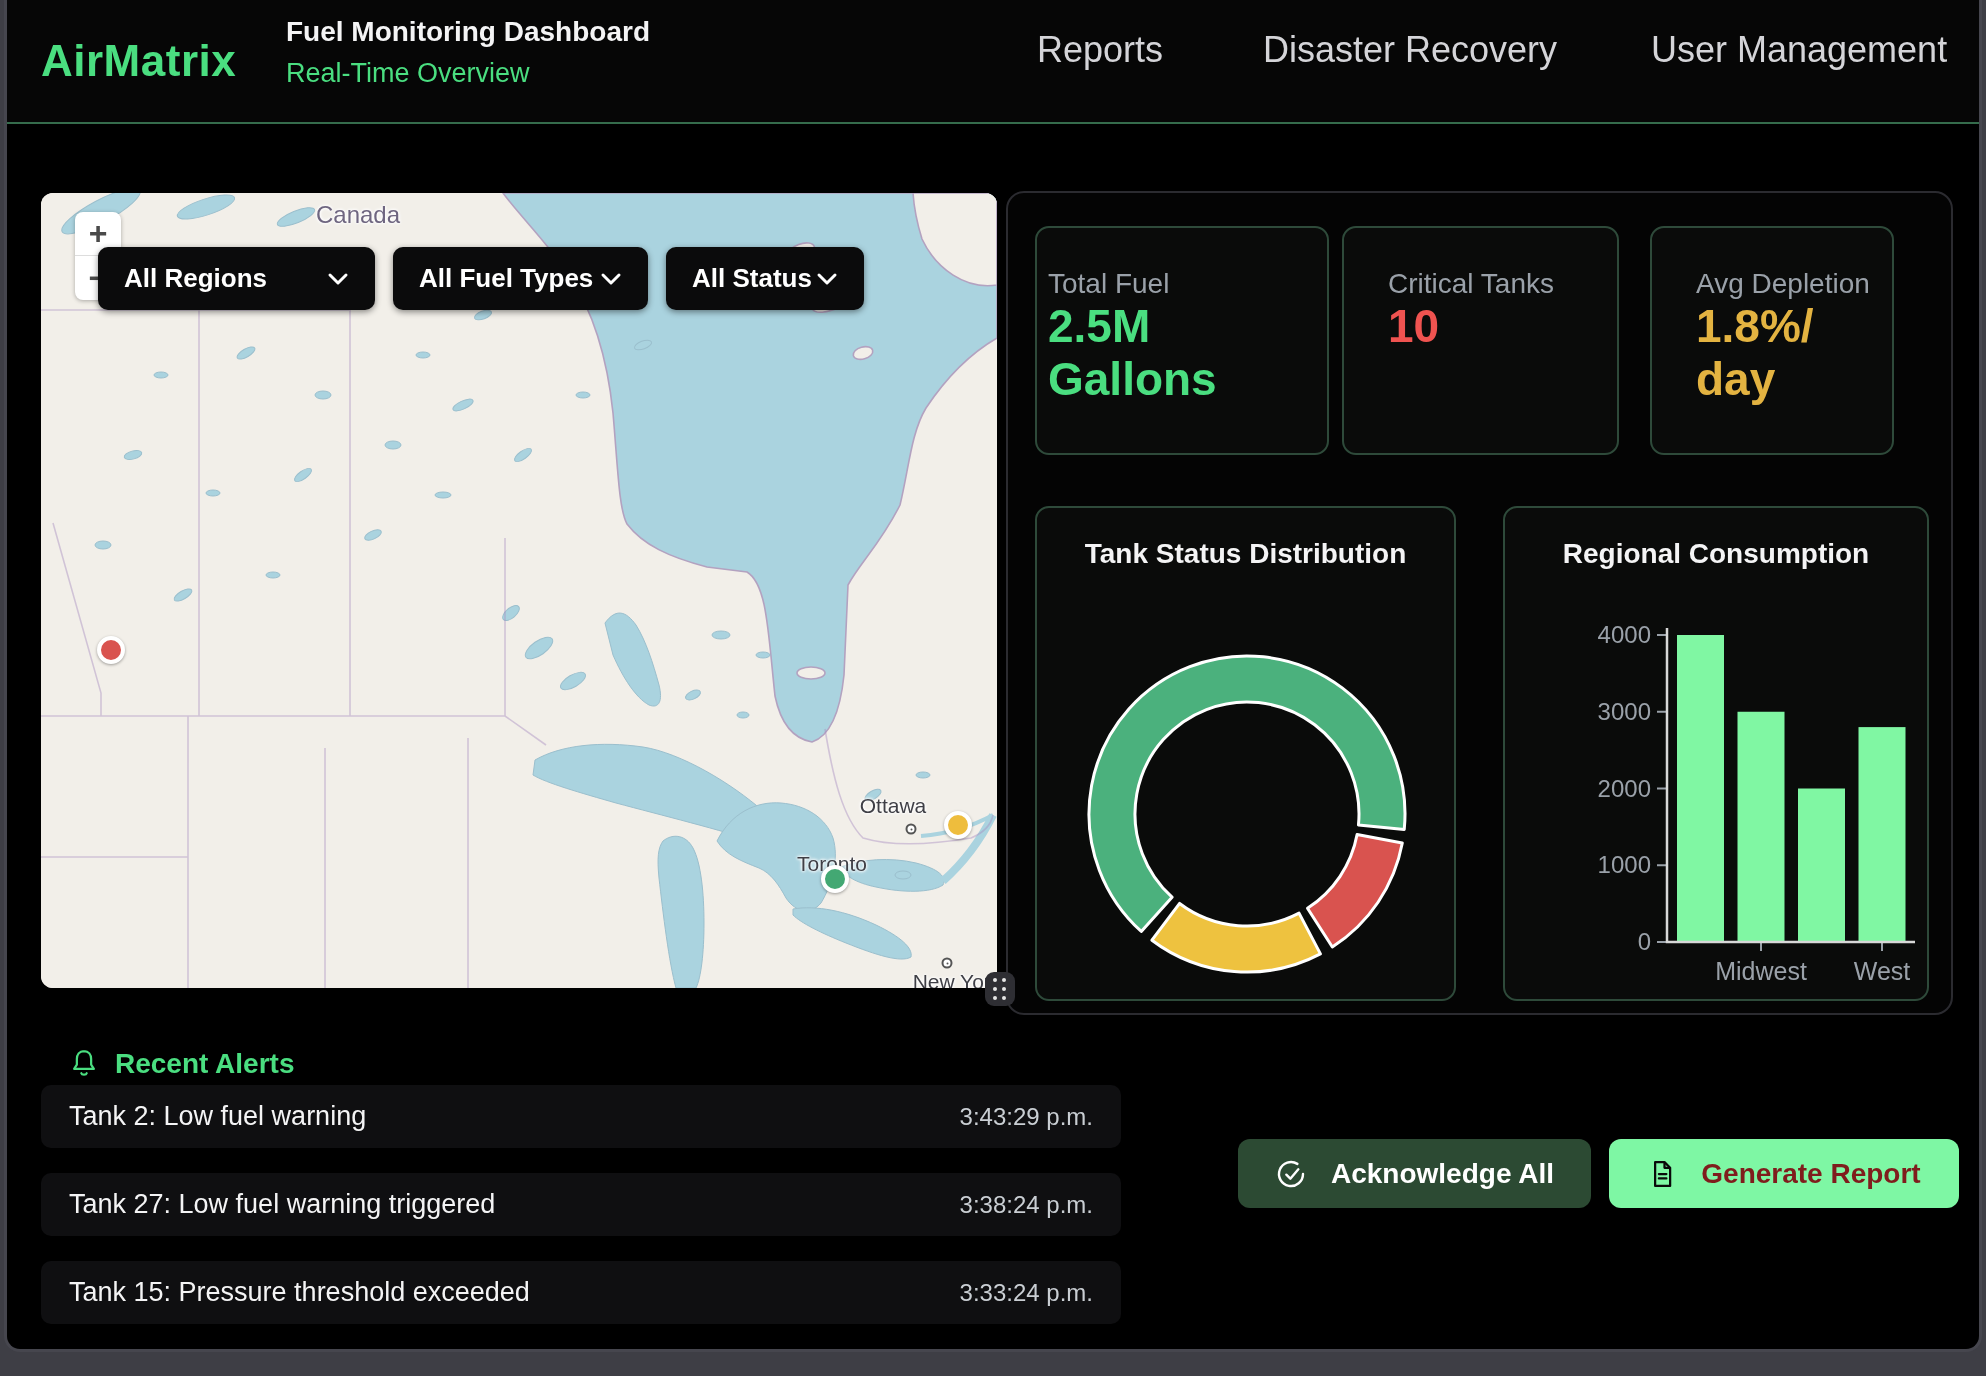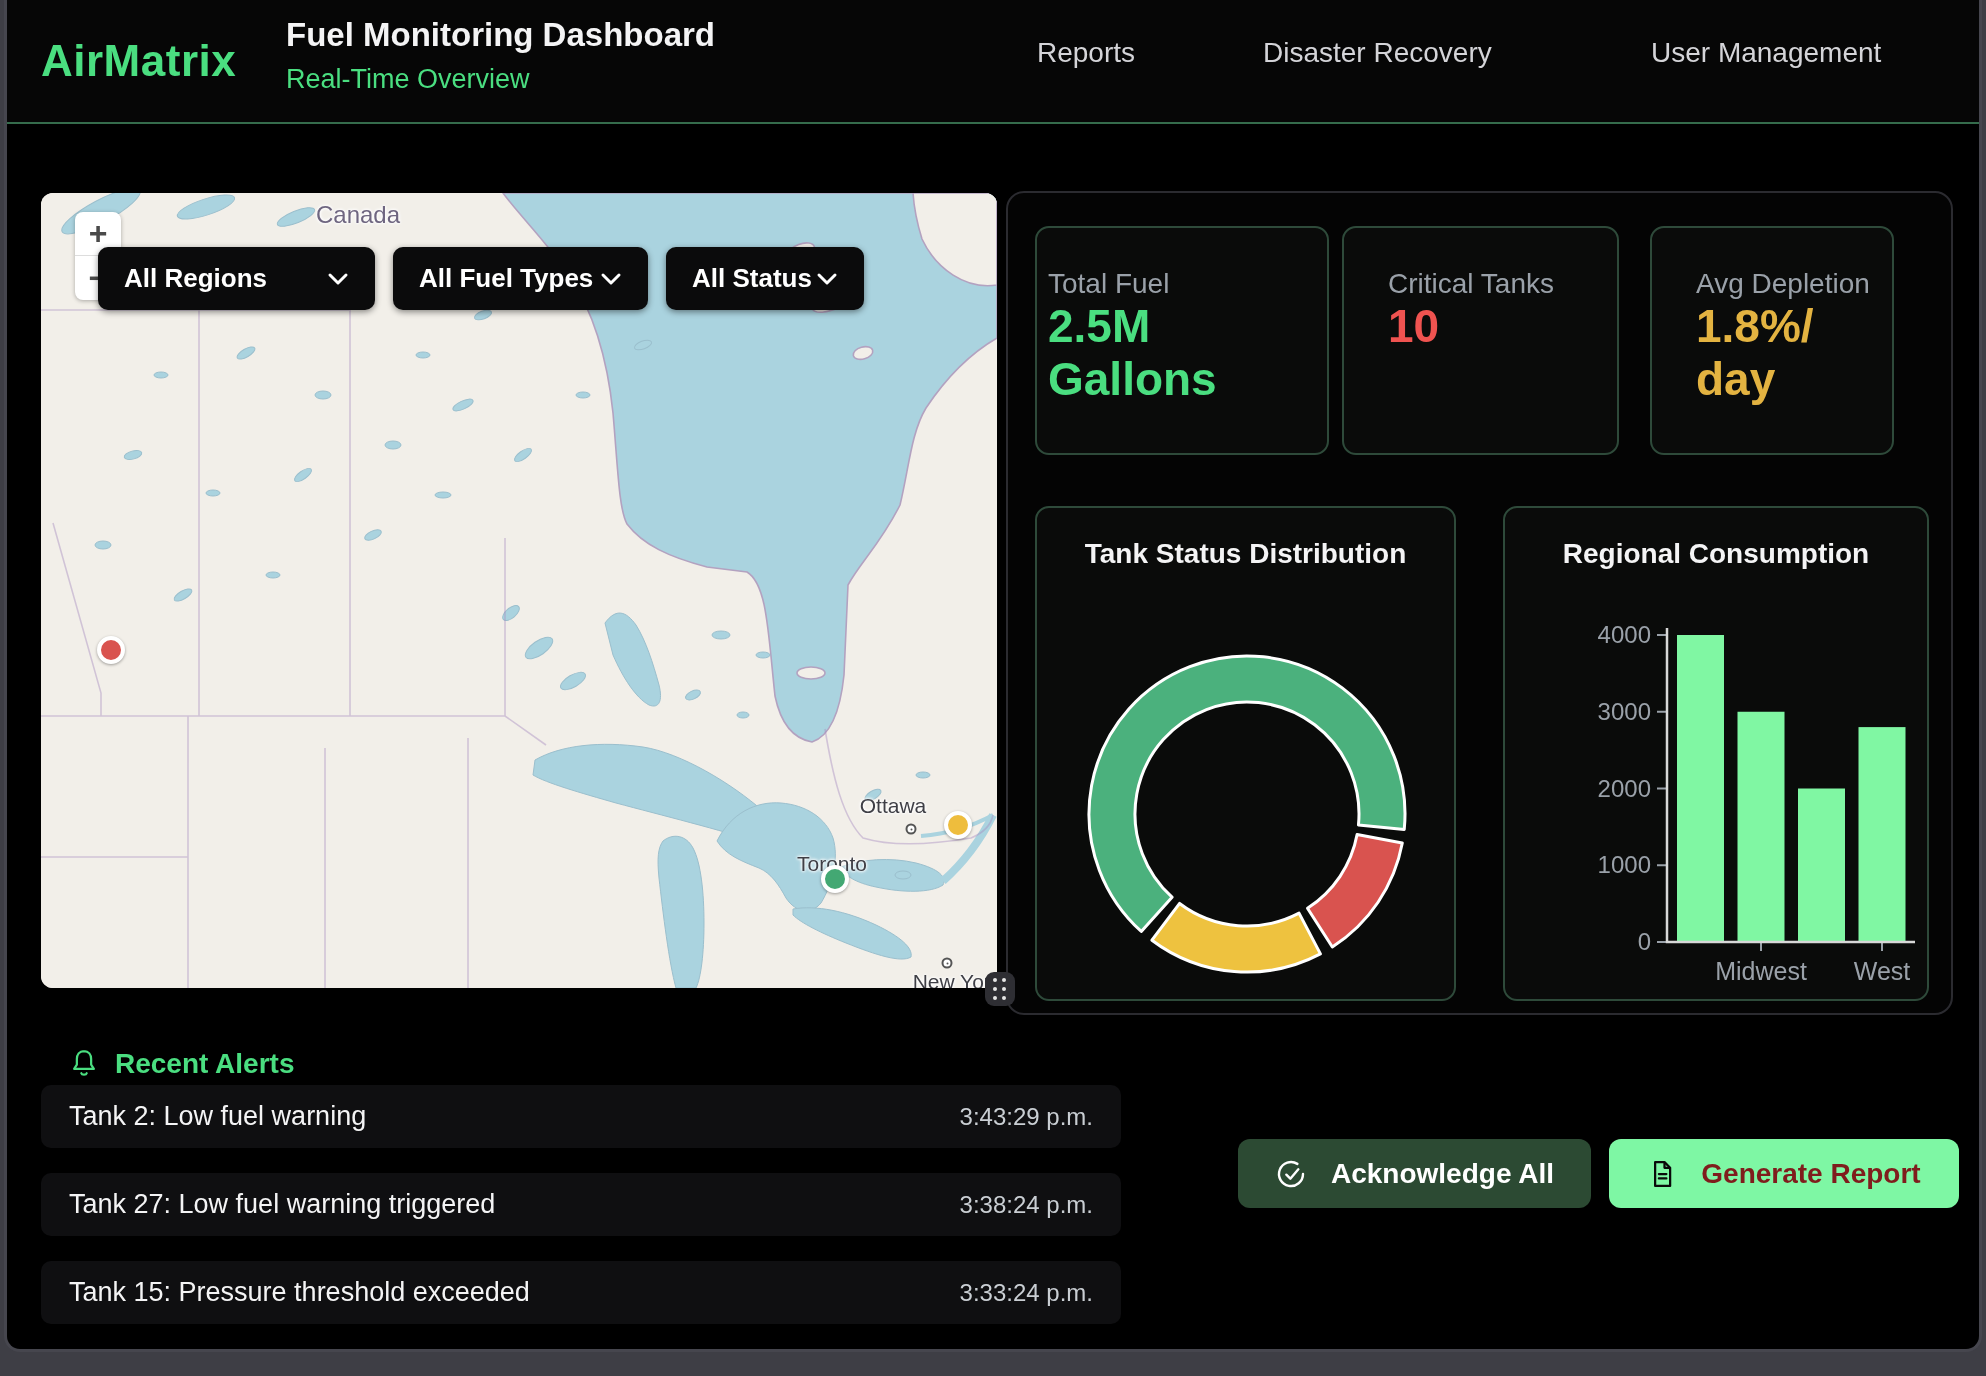--- a/index.html
+++ b/index.html
@@ -7,23 +7,23 @@
 
   #window { position:absolute; left:4px; top:0; width:1978px; height:1352px;
     background:#000; border:3px solid #46464e; border-top:none;
     border-radius:0 0 16px 16px; overflow:hidden; }
 
   
   #header { position:absolute; left:0; top:0; width:100%; height:124px; background:#060606;
     border-bottom:2px solid #356c4c; }
   #logo { position:absolute; left:34px; top:36px; font-size:44px; font-weight:bold; color:#4ade80; letter-spacing:.5px; }
   #title-block { position:absolute; left:279px; top:16px; }
-  #page-title { font-size:33px; font-weight:bold; color:#f4f4f5; }
+  #page-title { font-size:28px; font-weight:bold; color:#f4f4f5; }
   #page-subtitle { font-size:27px; color:#4ade80; margin-top:10px; }
-  .nav-item { position:absolute; top:37px; font-size:28px; color:#d4d4d8; cursor:pointer; }
+  .nav-item { position:absolute; top:29px; font-size:36px; color:#d4d4d8; cursor:pointer; }
   #nav-reports { left:1030px; } #nav-dr { left:1256px; } #nav-um { left:1644px; }
 
   
   #map { position:absolute; left:34px; top:193px; width:956px; height:795px;
     border-radius:12px; overflow:hidden; background:#f2efe9; }
   #map svg.basemap { position:absolute; left:0; top:0; }
   .map-label { position:absolute; color:#6f6680; font-size:24px; transform:translate(-50%,-50%);
     text-shadow:0 0 3px #fff,0 0 3px #fff,0 0 4px #fff; white-space:nowrap; }
   .city-label { color:#3f3f46; font-size:21px; }
   .marker { position:absolute; width:28px; height:28px; border-radius:50%; border:4px solid #fff;

